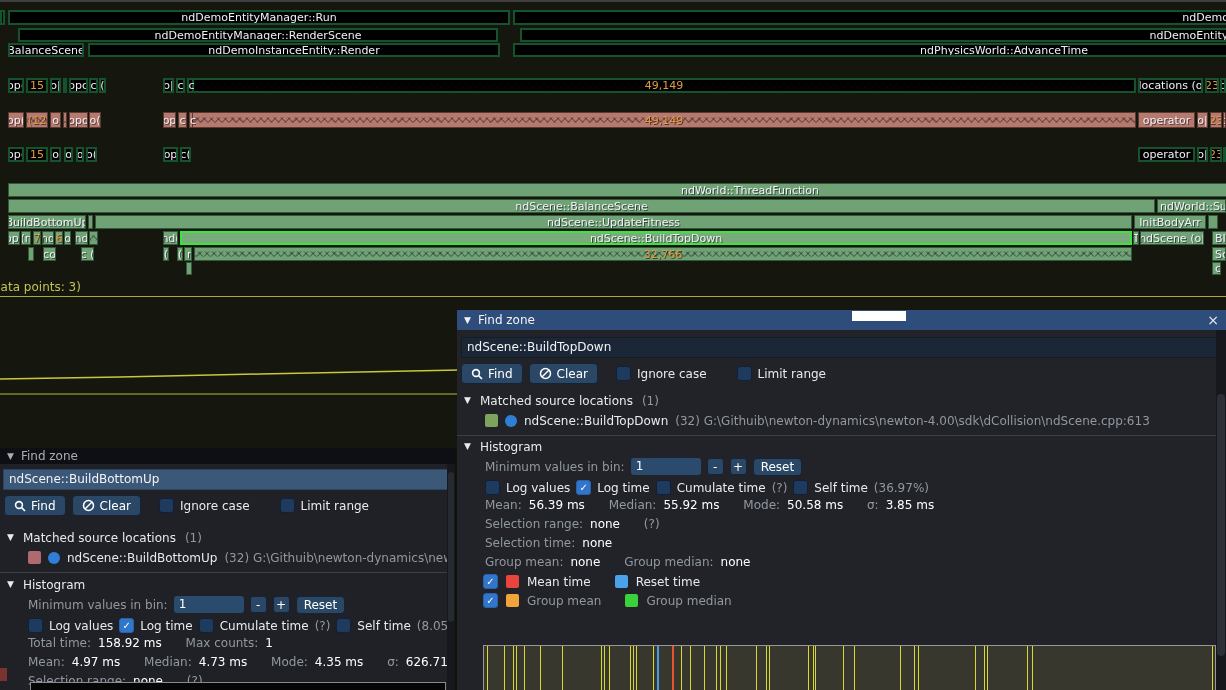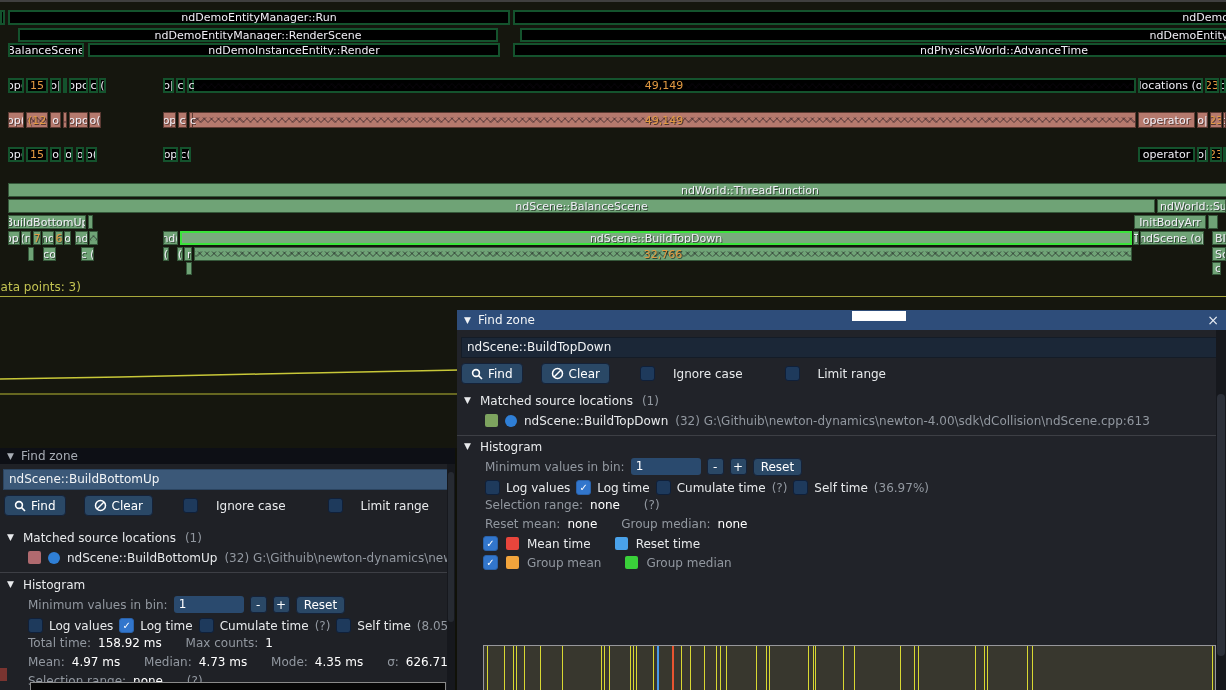--- a/index.html
+++ b/index.html
@@ -33,21 +33,21 @@
   .fz-left{left:0;top:448px;width:455px;height:242px;background:#1f2126}
   .titlebar{height:20px;display:flex;align-items:center;padding:0 7px;gap:7px;position:relative}
   .fz-right .titlebar{background:#2e4d7a;color:#f2f4f6}
   .fz-left .titlebar{background:#0d0f15;height:16px;color:#a8adb5}
   .tri{font-size:9px;line-height:1}
   .blob{position:absolute;left:395px;top:1px;width:54px;height:10px;background:#ffffff}
   .close{margin-left:auto;font-size:14px;line-height:1;color:#e8ecf2}
   .searchbox{margin:7px 4px 0;height:19px;line-height:19px;padding:0 5px;background:#1b2737;
              border:1px solid #141c27;color:#f2f4f6;white-space:nowrap;overflow:hidden}
   .fz-left .searchbox{background:#3b5878;border-color:#2b4460;margin:5px 3px 0}
-  .btnrow{display:flex;align-items:center;margin:5px 4px 0;gap:18px}
+  .btnrow{display:flex;align-items:center;margin:5px 4px 0;gap:6px}
   .btn{display:inline-flex;align-items:center;gap:5px;background:#2a4866;border:1px solid #152238;
        border-radius:4px;color:#fff;font-size:12px;height:21px;padding:0 9px;font-family:inherit}
   .cb{width:15px;height:15px;border-radius:3px;background:#1e3a5c;border:1px solid #102039;
       display:inline-flex;align-items:center;justify-content:center;font-size:10px;color:#fff;flex:none;box-sizing:border-box}
   .cb.checked{background:#3276cc;border-color:#2a62aa}
   .g1{margin-left:12px}.g2{margin-left:24px}
   .sechdr{margin:9px 7px 0;height:15px;display:flex;gap:9px;align-items:center;color:#e8eaec}
   .gray{color:#9298a0}
   .matchrow{display:flex;align-items:center;gap:7px;margin:4px 7px 0;height:17px;padding-left:21px;white-space:nowrap;overflow:hidden}
   .swatch{width:13px;height:13px;border-radius:2px;flex:none}
@@ -255,20 +255,23 @@
           </div>
           <div class="bar al" style="left: 1157px; width: 69px;">
             <span>ndWorld::Sub</span>
           </div>
         </div>
         <div class="tl-row green" style="top: 215px; height: 14px;">
           <div class="bar" style="left: 8px; width: 78px;">
             <span>BuildBottomUp</span>
           </div>
           <div class="bar" style="left: 88px; width: 5px;"></div>
+          <div class="bar" style="left: 95px; width: 1037px;">
+            <span>ndScene::UpdateFitness</span>
+          </div>
           <div class="bar" style="left: 1134px; width: 72px;">
             <span>InitBodyArr</span>
           </div>
           <div class="bar" style="left: 1208px; width: 10px;"></div>
         </div>
         <div class="tl-row green" style="top: 231px; height: 14px;">
           <div class="bar" style="left: 8px; width: 12px;">
             <span>op(</span>
           </div>
           <div class="bar" style="left: 21px; width: 10px;">
@@ -496,25 +499,34 @@
       <span class="cb checked">✓</span>
       <span>Log time</span>
       <span class="cb"></span>
       <span>Cumulate time</span>
       <span class="gray">(?)</span>
       <span class="cb"></span>
       <span>Self time</span>
       <span class="gray">(36.97%)</span>
     </div>
     <div class="statrow">
+      <span class="sl">Mean:</span><span class="sv">56.39 ms</span>
+      <span class="sl">Median:</span><span class="sv">55.92 ms</span>
+      <span class="sl">Mode:</span><span class="sv">50.58 ms</span>
+      <span class="sl">σ:</span><span class="sv">3.85 ms</span>
+    </div>
+    <div class="statrow">
       <span class="sl">Selection range:</span><span class="sv">none</span>
       <span class="gray">(?)</span>
     </div>
     <div class="statrow">
-      <span class="sl">Reset mean:</span><span class="sv">none</span>
+      <span class="sl">Selection time:</span><span class="sv">none</span>
+    </div>
+    <div class="statrow">
+      <span class="sl">Group mean:</span><span class="sv">none</span>
       <span class="sl">Group median:</span><span class="sv">none</span>
     </div>
     <div class="legendrow">
       <span class="cb checked">✓</span>
       <span class="swatch" style="background: rgb(232, 69, 60);"></span>
       <span class="lbl">Mean time</span>
       <span class="swatch lg2" style="background: rgb(74, 162, 234);"></span>
       <span class="lbl">Reset time</span>
     </div>
     <div class="legendrow dim">

